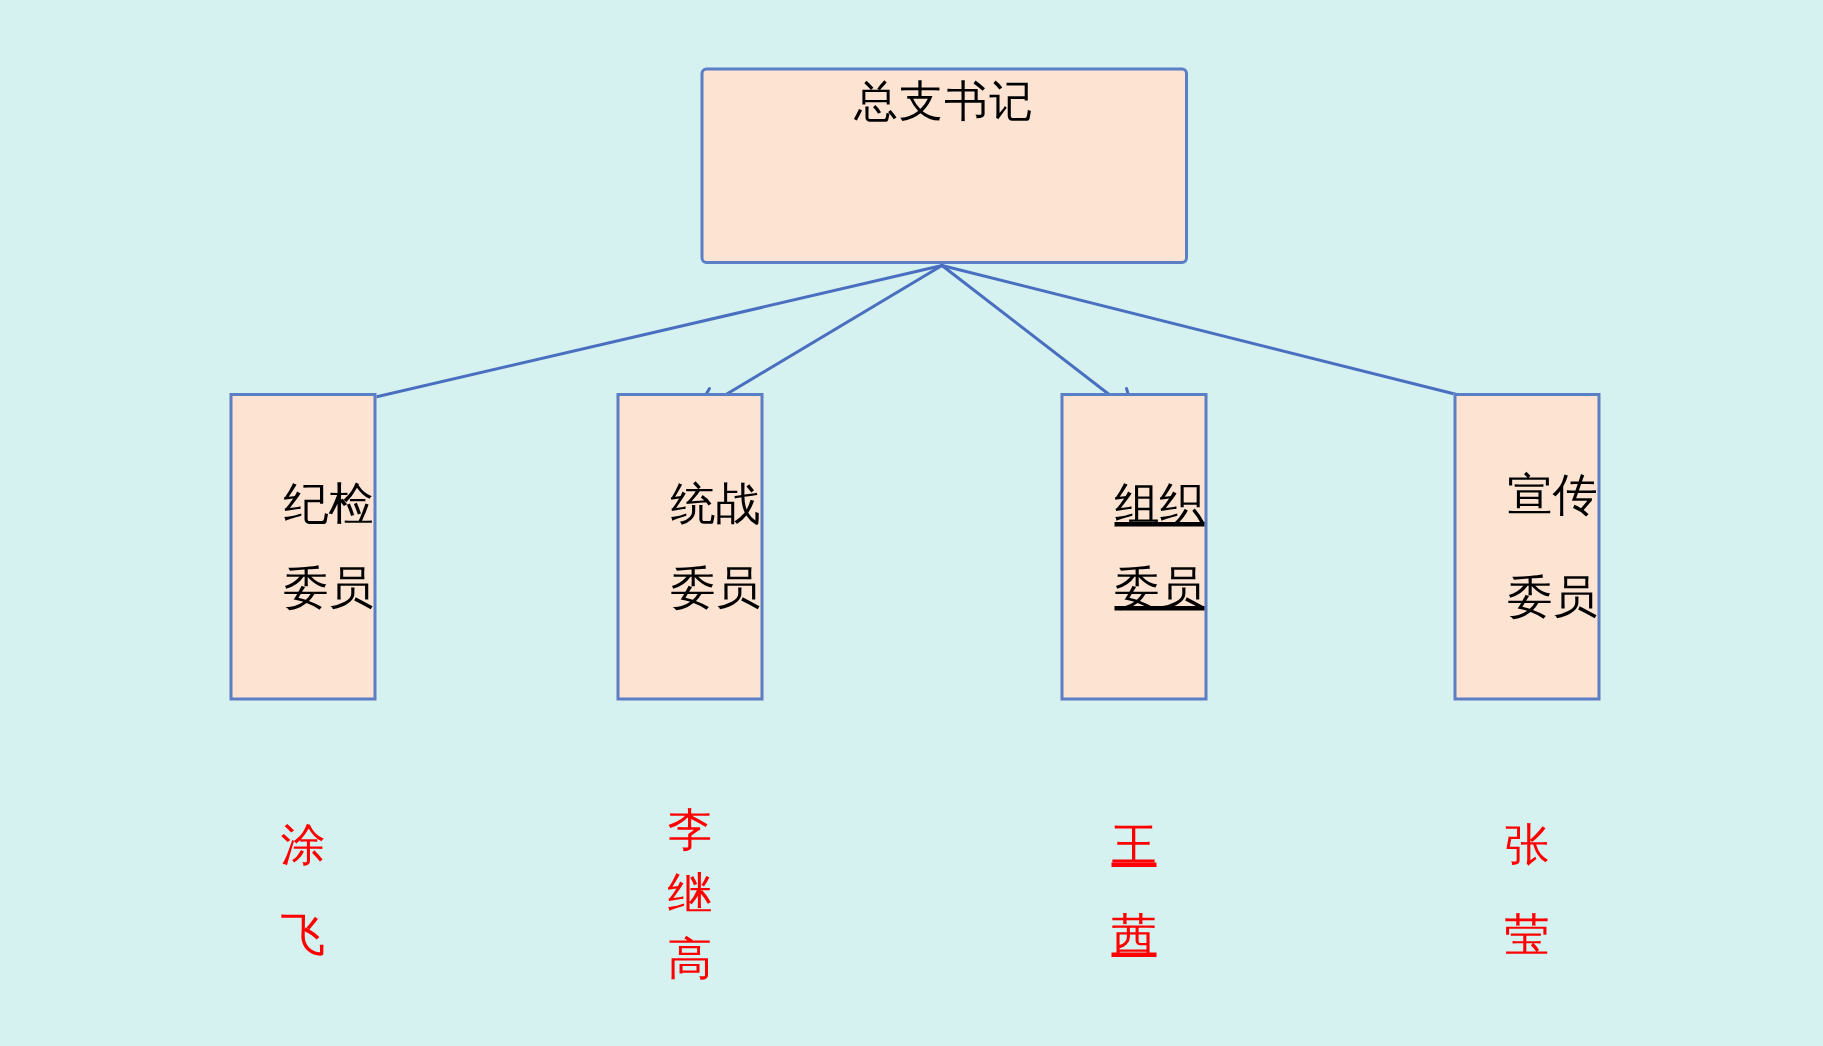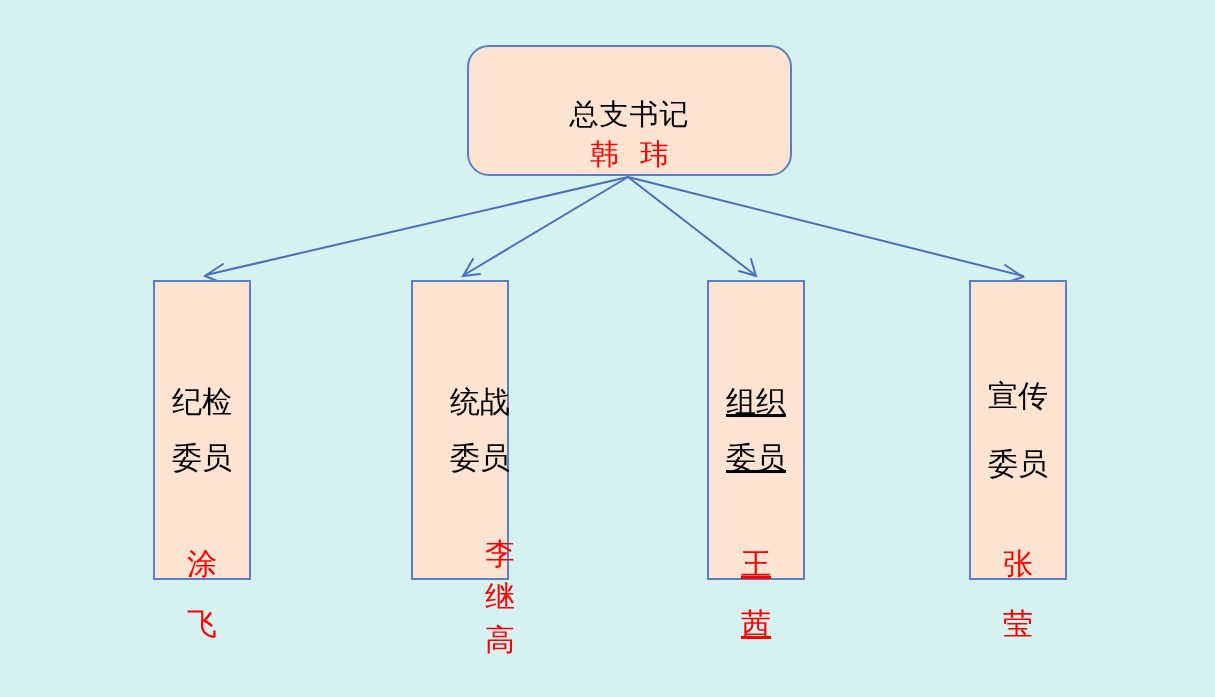--- a/index.html
+++ b/index.html
@@ -30,53 +30,53 @@
   
   .root-node {
     position: absolute;
     left: 467px;
     top: 45px;
     width: 325px;
     height: 131px;
     box-sizing: border-box;
     background: #fce3d2;
     border: 2px solid #5b7fc7;
-    border-radius: 22px;
+    border-radius: 4px;
     display: flex;
     flex-direction: column;
     align-items: center;
-    justify-content: flex-end;
+    justify-content: flex-start;
     z-index: 2;
   }
   .root-title {
     font-size: 29px;
     line-height: 40px;
     color: #000000;
     letter-spacing: 1px;
   }
   .root-name {
     font-size: 29px;
     line-height: 40px;
     color: #ff0000;
     letter-spacing: 6px;
     text-indent: 6px;
   }
 
   
   .child-node {
     position: absolute;
-    top: 280px;
+    top: 262px;
     width: 98px;
-    height: 300px;
+    height: 205px;
     box-sizing: border-box;
     background: #fce3d2;
     border: 2px solid #5b7fc7;
     display: flex;
     flex-direction: column;
-    align-items: center;
+    align-items: flex-end;
     justify-content: center;
     z-index: 2;
   }
   .child-node .role-line {
     font-size: 30px;
     line-height: 56px;
     color: #000000;
     white-space: nowrap;
   }
 
@@ -92,21 +92,21 @@
     display: block;
     font-size: 30px;
   }
   .person-name.spaced  { top: 534px; }
   .person-name.spaced .name-char  { line-height: 60px; }
   .person-name.compact { top: 532px; }
   .person-name.compact .name-char { line-height: 43px; }
 
   
   .n0 { left: 153px; }
-  .n1 { left: 411px; padding-left: 40px; }
+  .n1 { left: 411px; }
   .n2 { left: 707px; text-decoration: underline; }
   .n3 { left: 969px; gap: 12px; }
 </style>
 </head>
 <body>
 
 <div id="chart">
 
   <svg id="connectors" viewBox="0 0 1215 697">
     <g stroke="#4a6fc0" stroke-width="2" fill="none" stroke-linecap="round">
@@ -128,21 +128,20 @@
 
       <g>
         <line x1="628" y1="177" x2="1023" y2="276"></line>
         <polyline points="1005,265 1023,277 1005,283" stroke-width="2"></polyline>
       </g>
     </g>
   </svg>
 
   <div class="root-node">
     <div class="root-title">总支书记</div>
-    <div class="root-name">韩 玮</div>
   </div>
 
   <div class="child-node n0">
     <div class="role-line">纪检</div>
     <div class="role-line">委员</div>
   </div>
   <div class="person-name spaced n0">
     <span class="name-char">涂</span>
     <span class="name-char">飞</span>
   </div>

